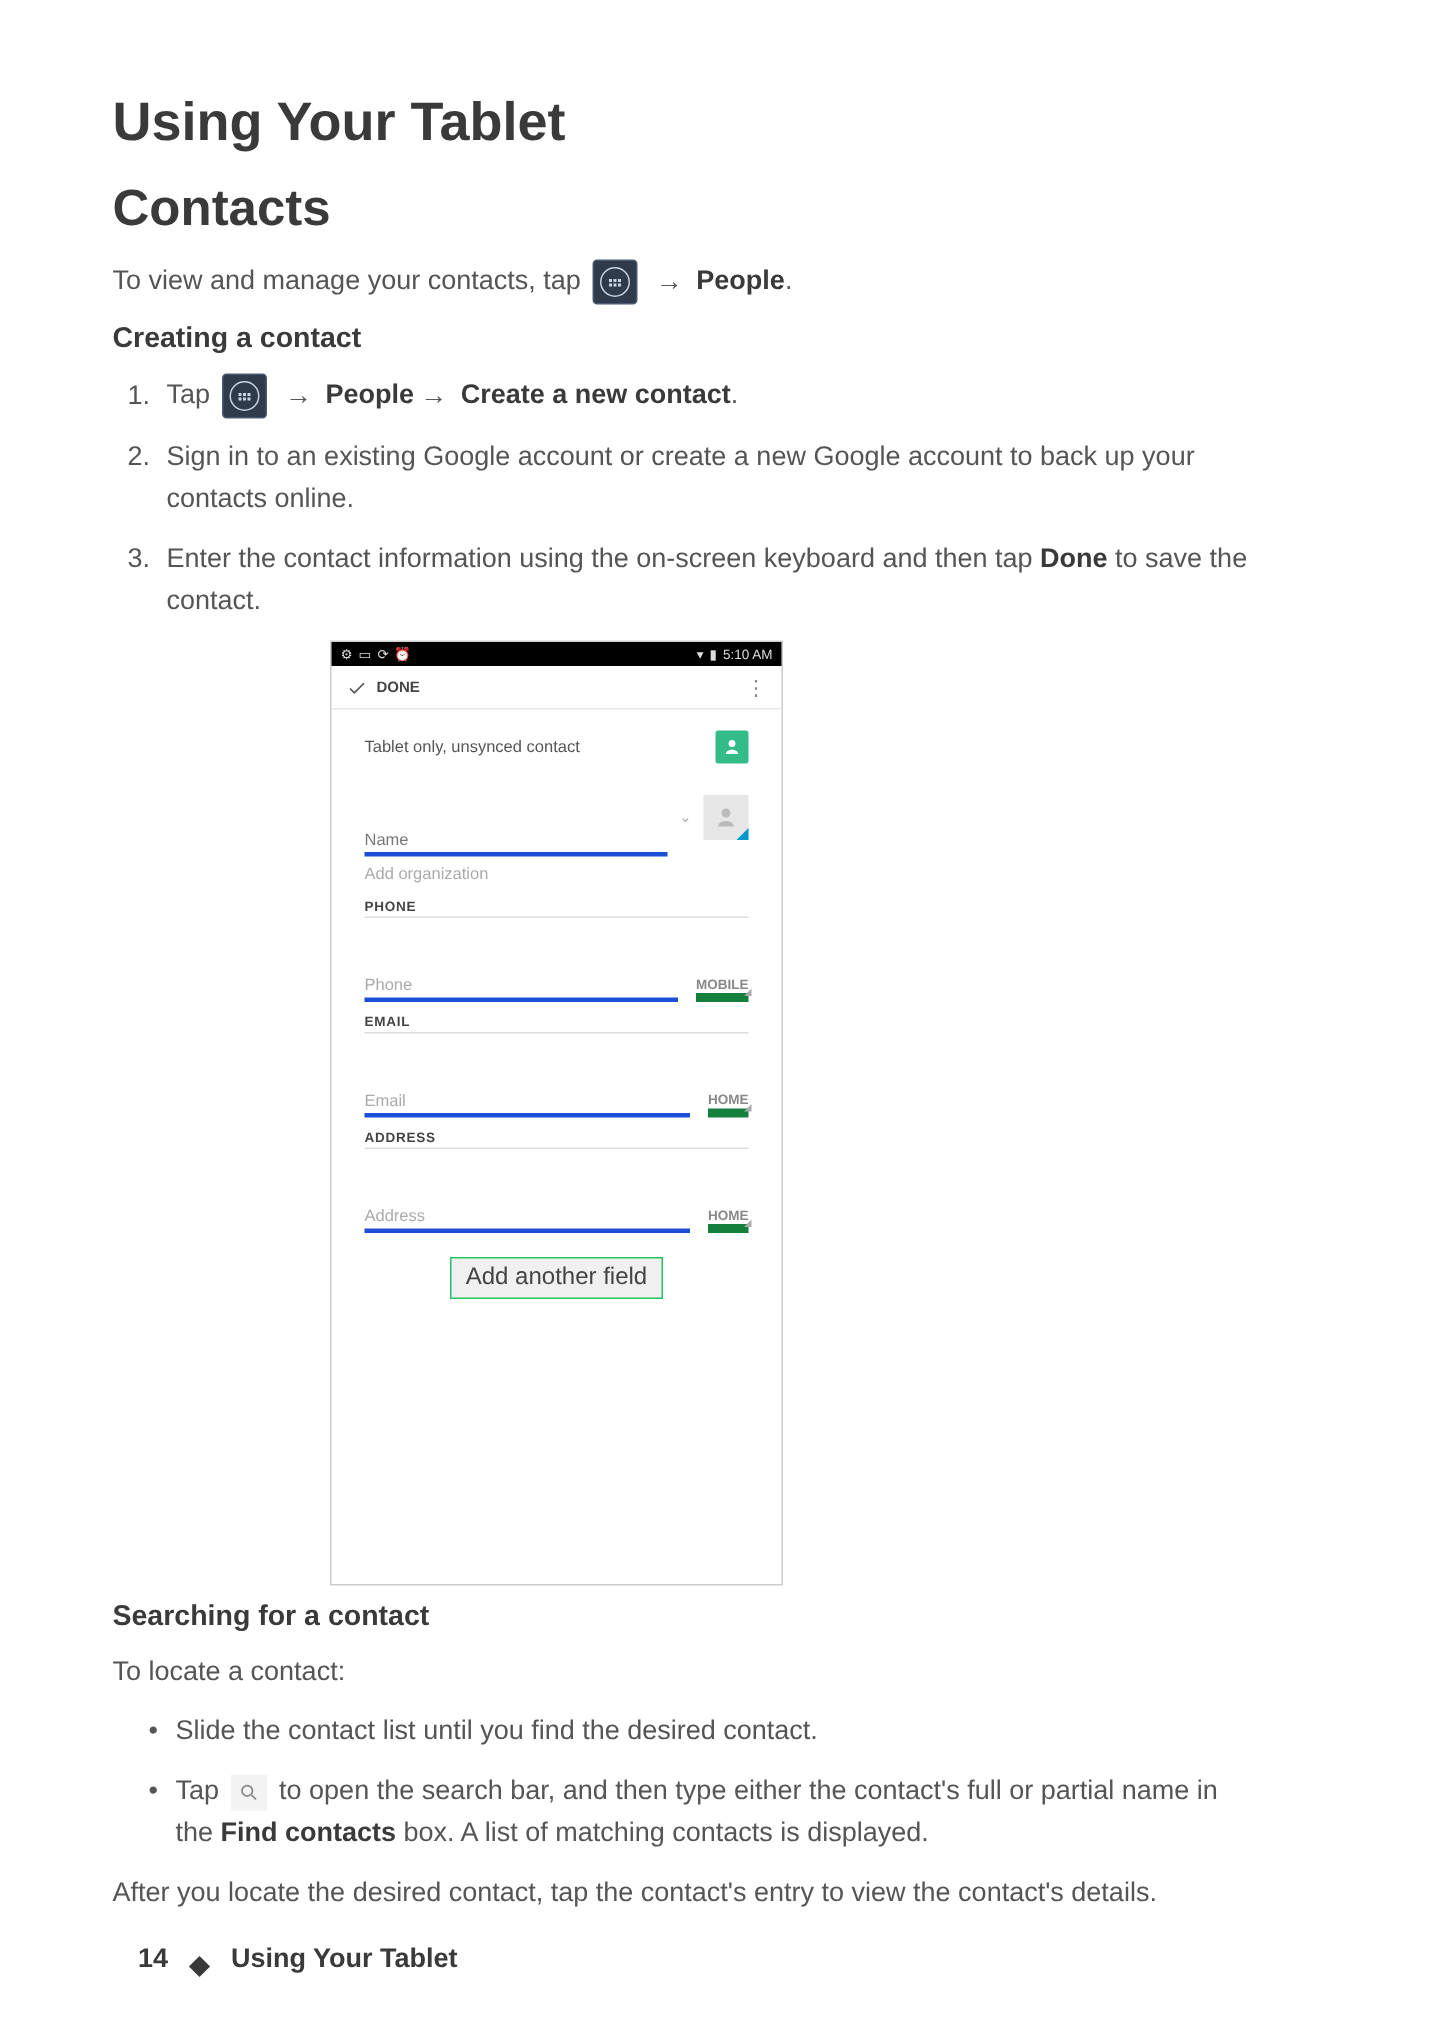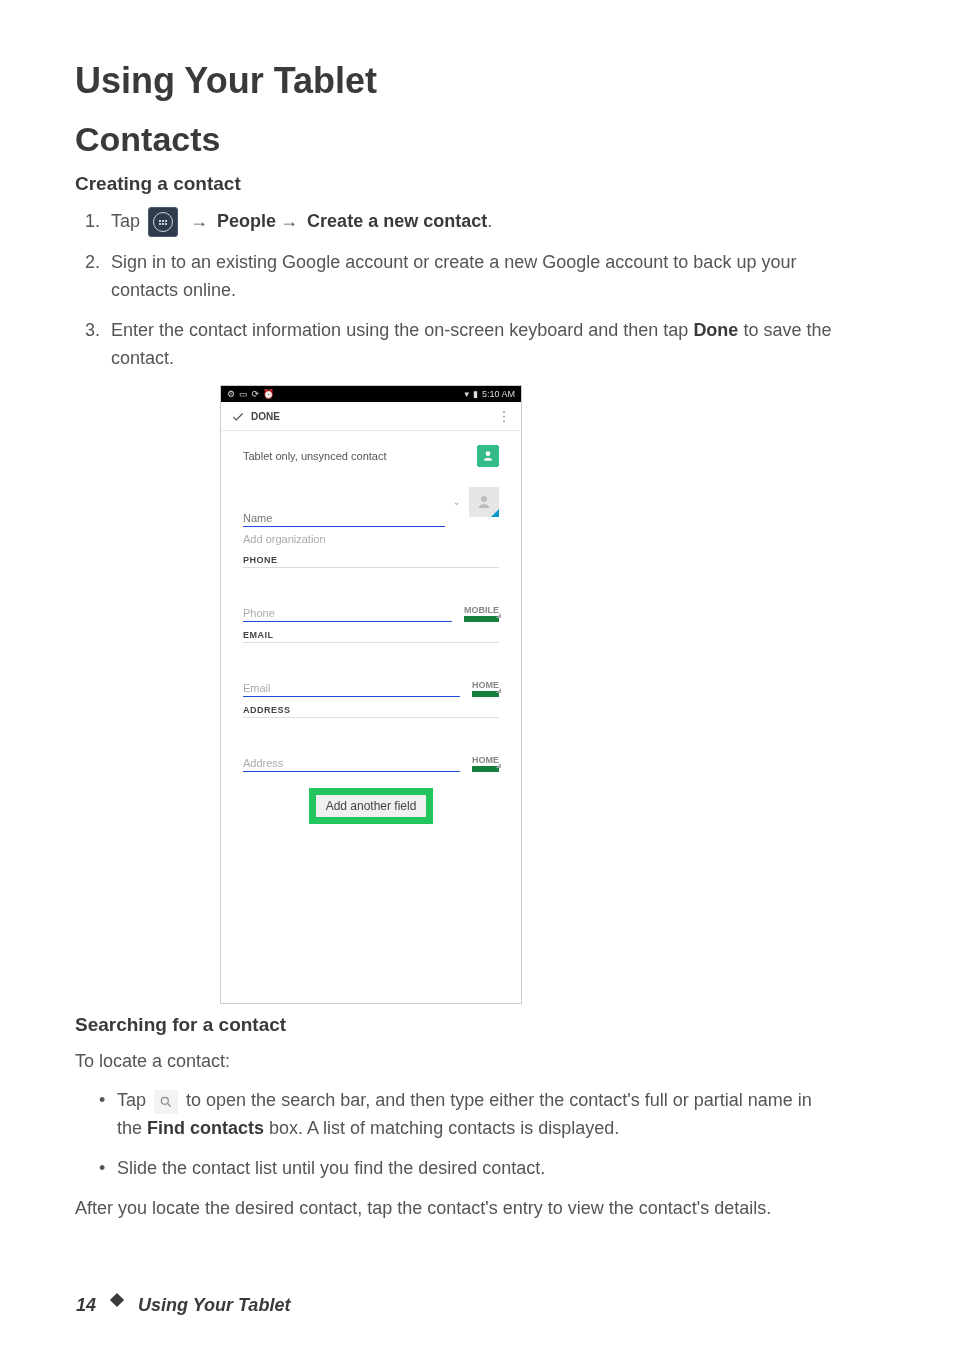--- a/index.html
+++ b/index.html
@@ -149,21 +149,21 @@
   .shot .contact-badge {
     width: 22px; height: 22px; background:#3b8; border-radius:2px;
     display:flex; align-items:center; justify-content:center; color:#fff;
     position: relative;
   }
   .shot .contact-badge svg { width:14px; height:14px; }
   .shot .namerow {
     display:flex; align-items:center; gap:8px; margin-bottom:6px;
   }
   .shot .field {
-    flex:1; border-bottom:1px solid #1d4ed8; padding: 3px 0 2px 0;
+    flex:1; border-bottom:3px solid #1d4ed8; padding: 3px 0 2px 0;
     color:#aaa; font-size:11px;margin-top:32px;
   }
   .shot .field.strong { color:#777; }
   .shot .chev { color:#aaa; font-size:10px; }
   .shot .avatar-ph {
     width: 30px; height: 30px; background:#e6e6e6; position:relative;
     display:flex; align-items:center; justify-content:center;
   }
   .shot .avatar-ph svg { width:18px; height:18px; fill:#bbb;}
   .shot .avatar-ph .corner {
@@ -180,48 +180,64 @@
     display:flex; justify-content:space-between; align-items:flex-end;
     margin: 4px 0 2px 0;
   }
   .shot .row .field { margin-right: 12px; }
   .shot .type { font-size:9px; color:#888; border-bottom:6px solid #15803d; padding-bottom:1px; position:relative;font-weight:bold;}
   .shot .type .tri {
     position:absolute; right:-2px; bottom:-2px; width:0;height:0;
     border-left:5px solid transparent; border-bottom:5px solid #aaa;
   }
   .shot .addbtn {
-    display:block; margin: 16px auto 1px auto;
-    background:#f0f0f0; border:7px solid #22c55e; padding:4px 10px;
-    font-size:12px; color:#444;
+    display:block; margin: 16px auto 12px auto;
+    background:#f0f0f0; border:1px solid #22c55e; padding:4px 10px;
+    font-size:16px; color:#444;
   }
   .shot .blank { height: 160px; }
 
   .footer {
     position: absolute;
     bottom: 38px;
-    left: 76px;
+    left: 92px;
     display: flex;
-    align-items: flex-start;
+    align-items: flex-end;
     gap: 16px;
-    font-style: italic;
   }
   .footer .pn { font-size: 18px; font-weight:700; color:#3a3a3a;}
   .footer .diamond {
     width:10px; height:10px; background:#3a3a3a; transform: rotate(45deg);
   }
   .footer .sec { font-size: 18px; font-weight:700; color:#3a3a3a;}
 </style>
 </head>
 <body>
 
 <div class="page">
   <h1>Using Your Tablet</h1>
   <h2>Contacts</h2>
 
+  <p>
+    <span>To view and manage your contacts, tap </span>
+    <span class="apps-icon">
+      <span class="ring">
+          <span class="dots">
+            <span></span>
+            <span></span>
+            <span></span>
+            <span></span>
+            <span></span>
+            <span></span>
+          </span>
+        </span>
+    </span>
+    <span class="arrow"> → </span>
+    <b>People</b><span>.</span>
+  </p>
 
   <h3>Creating a contact</h3>
 
   <ol>
     <li>
       <span>Tap </span>
       <span class="apps-icon">
         <span class="ring">
             <span class="dots">
               <span></span>
@@ -305,31 +321,31 @@
       </div>
 
       <button class="addbtn">Add another field</button>
       <div class="blank"></div>
     </div>
   </div>
 
   <h3>Searching for a contact</h3>
   <p>To locate a contact:</p>
   <ul class="bullets">
+    <li>Slide the contact list until you find the desired contact.</li>
     <li>
       <span>Tap </span>
       <span class="search-icon-inline">
         <svg viewBox="0 0 24 24">
             <circle cx="10" cy="10" r="6" fill="none" stroke="#888" stroke-width="2"></circle>
             <line x1="15" y1="15" x2="20" y2="20" stroke="#888" stroke-width="2"></line>
           </svg>
       </span>
       <span> to open the search bar, and then type either the contact's full or partial name in the </span><b>Find contacts</b><span> box. A list of matching contacts is displayed.</span>
     </li>
-    <li>Slide the contact list until you find the desired contact.</li>
   </ul>
   <p>After you locate the desired contact, tap the contact's entry to view the contact's details.</p>
 
   <div class="footer">
     <span class="pn">14</span>
     <span class="diamond"></span>
     <span class="sec">Using Your Tablet</span>
   </div>
 </div>
 

